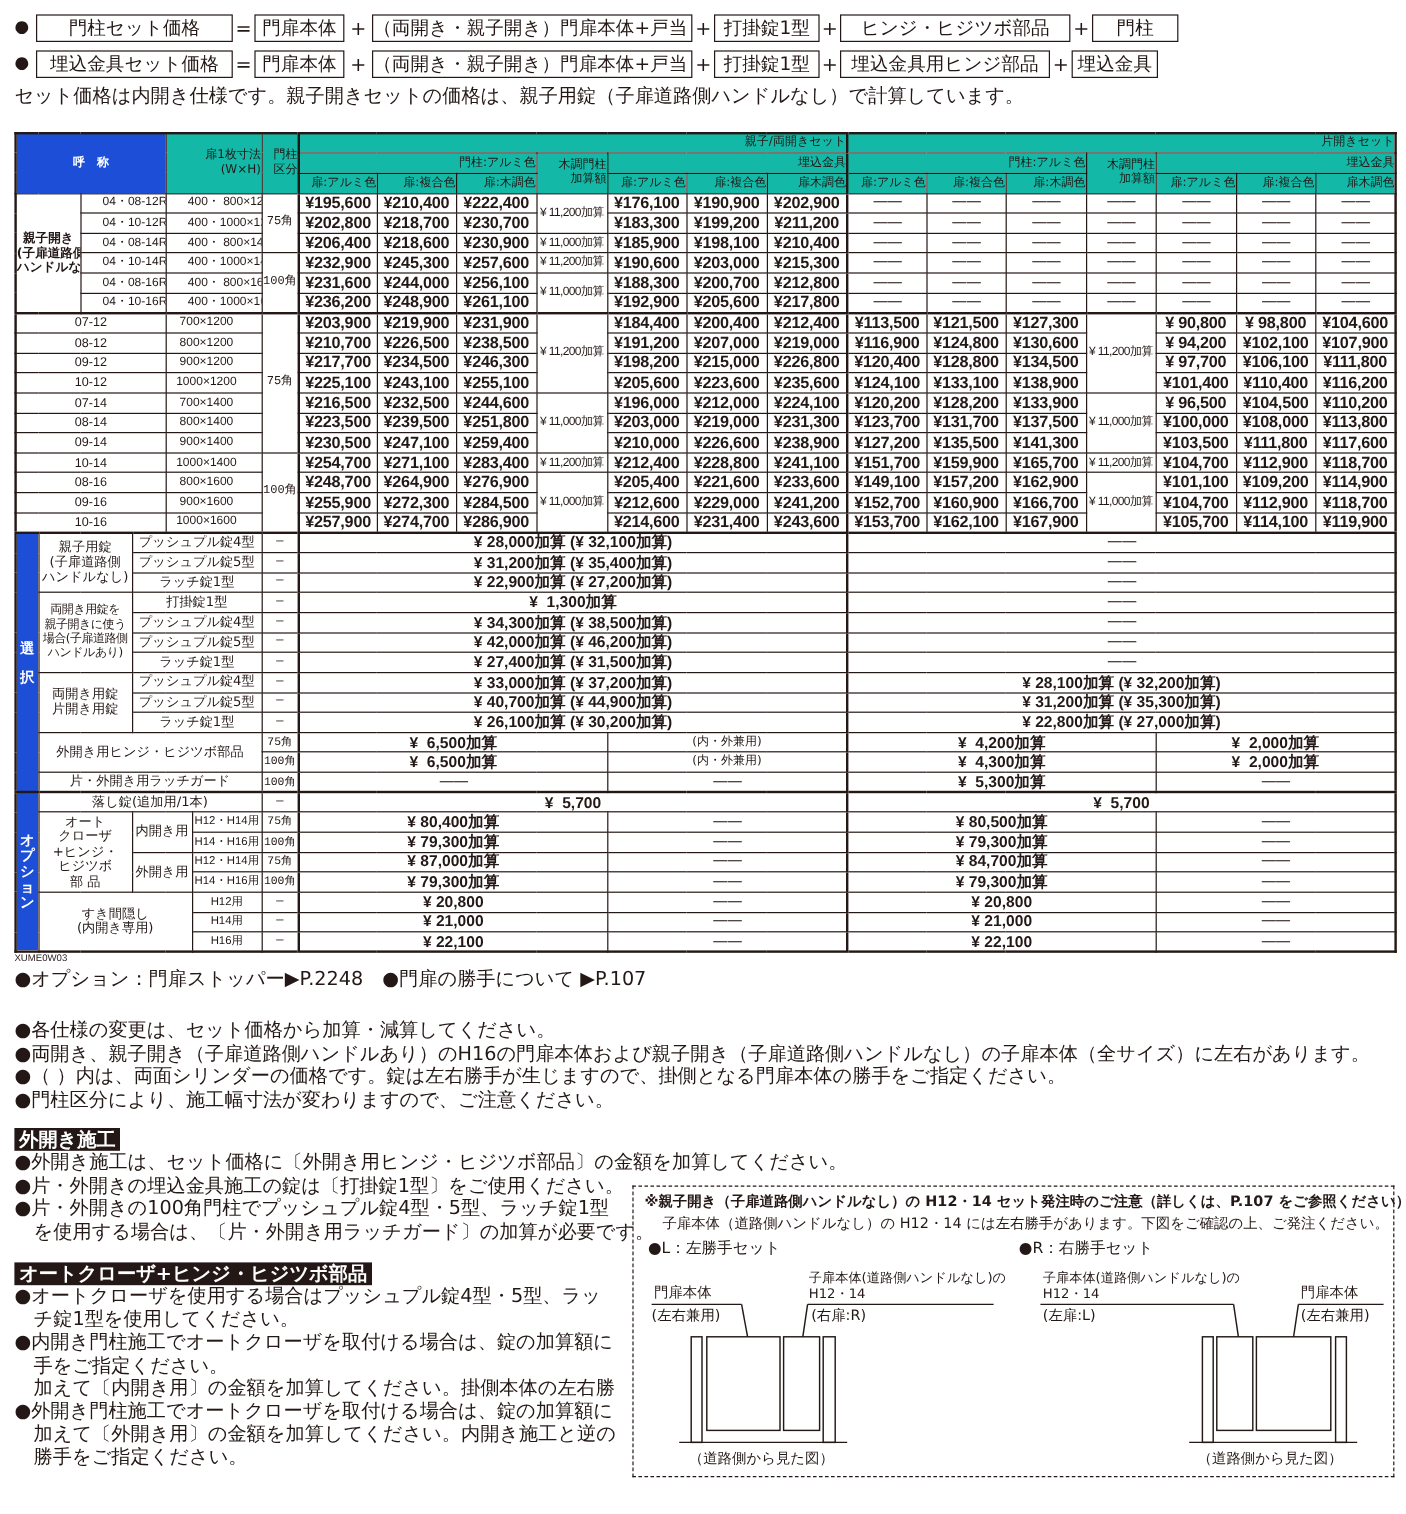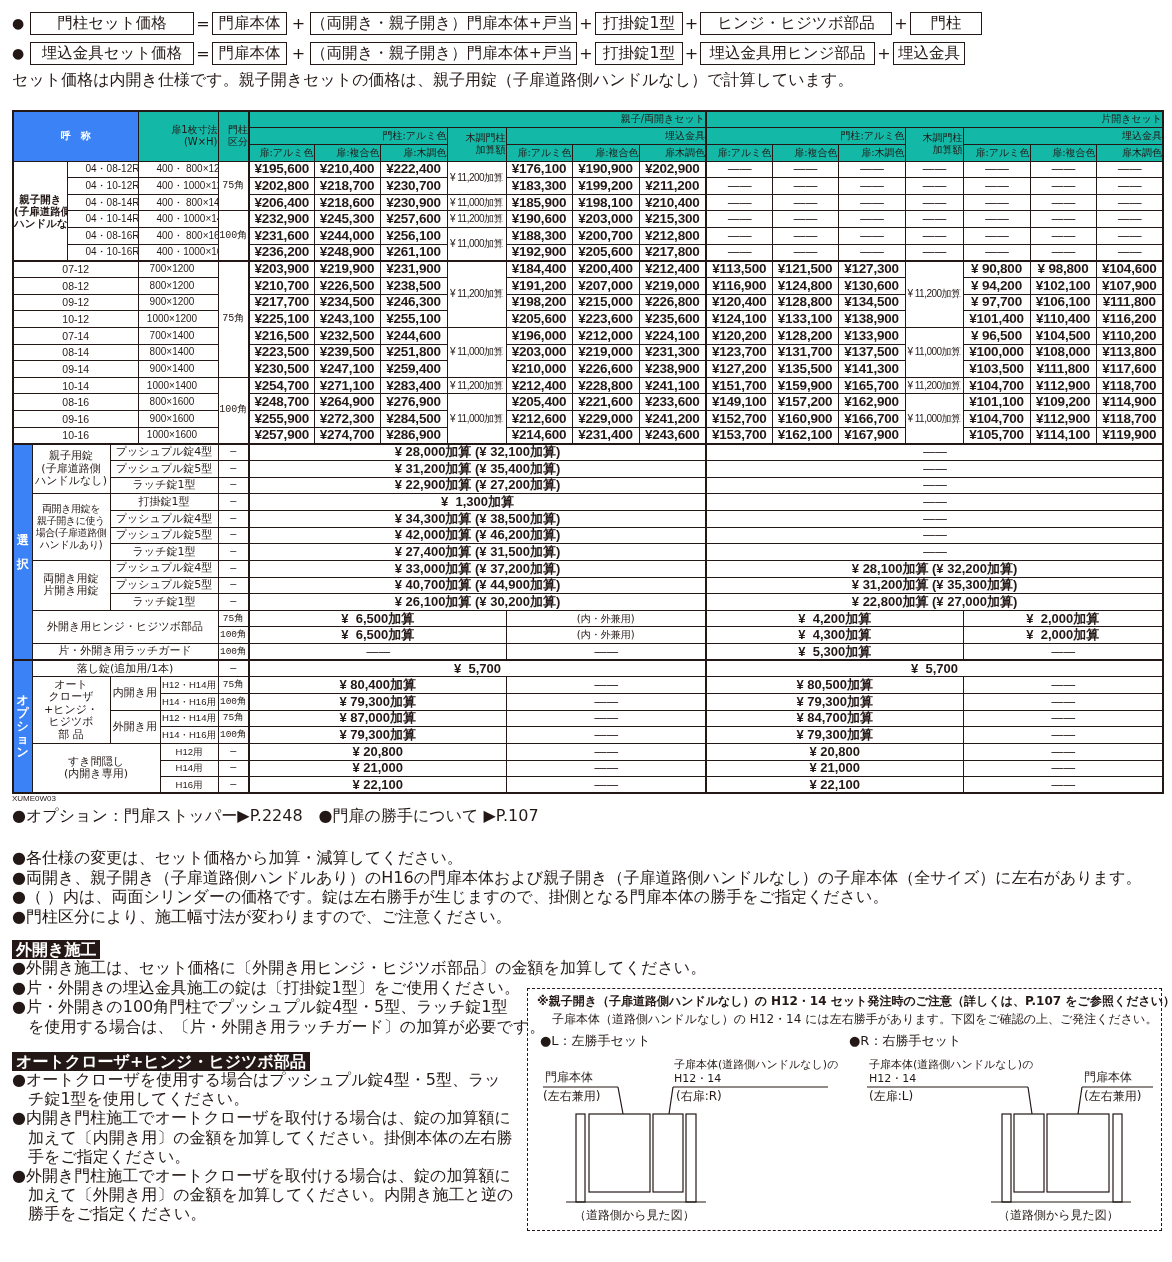--- a/index.html
+++ b/index.html
@@ -12,21 +12,21 @@
 .txt{position:absolute;left:12px;white-space:nowrap;font-size:16px;}
 .txtline{display:block;white-space:pre;font-size:16px;}
 
 table.price{position:absolute;left:12px;top:110px;width:1150px;border-collapse:collapse;table-layout:fixed;border:2px solid #231815;}
 table.price td{border:1px solid #231815;padding:0;text-align:center;vertical-align:middle;overflow:hidden;white-space:pre;font-size:10px;line-height:12px;}
 table.price tr.h1{height:16px;}
 table.price tr.h2{height:17px;}
 table.price tr.h3{height:17px;}
 table.price tr.r{height:16.65px;}
 table.price td.h{background:#14b8a6;text-align:right;}
-table.price td.blk{background:#3b82f6;color:#fff;font-weight:bold;}
+table.price td.blk{background:#1d4ed8;color:#fff;font-weight:bold;}
 table.price td.bL{border-left:2px solid #231815;}
 table.price td.bR{border-right:2px solid #231815;}
 table.price tr.tt > td{border-top:2px solid #231815;}
 table.price td.p{font-family:"Liberation Sans",sans-serif;font-weight:700;font-size:13.5px;line-height:14px;letter-spacing:-0.2px;}
 table.price td.w{font-family:"Liberation Sans",sans-serif;font-size:10px;letter-spacing:-0.5px;}
 table.price td.d{font-size:13px;letter-spacing:-1px;line-height:12px;}
 table.price td.code{font-family:"Liberation Sans",sans-serif;font-size:10px;}
 table.price td.code.c{font-size:10.5px;}
 table.price td.sz{font-family:"Liberation Sans",sans-serif;font-size:10px;}
 table.price td.l{text-align:left;padding-left:18px;}
@@ -646,22 +646,22 @@
   <span class="txtline">●片・外開きの埋込金具施工の錠は〔打掛錠1型〕をご使用ください。</span>
   <span class="txtline">●片・外開きの100角門柱でプッシュプル錠4型・5型、ラッチ錠1型</span>
   <span class="txtline">　を使用する場合は、〔片・外開き用ラッチガード〕の加算が必要です。</span>
 </div>
 
 <div class="sect-title" style="top:1052px">オートクローザ+ヒンジ・ヒジツボ部品</div>
 <div class="txt" style="top:1070px;line-height:19.2px">
   <span class="txtline">●オートクローザを使用する場合はプッシュプル錠4型・5型、ラッ</span>
   <span class="txtline">　チ錠1型を使用してください。</span>
   <span class="txtline">●内開き門柱施工でオートクローザを取付ける場合は、錠の加算額に</span>
+  <span class="txtline">　手をご指定ください。</span>
   <span class="txtline">　加えて〔内開き用〕の金額を加算してください。掛側本体の左右勝</span>
-  <span class="txtline">　手をご指定ください。</span>
   <span class="txtline">●外開き門柱施工でオートクローザを取付ける場合は、錠の加算額に</span>
   <span class="txtline">　加えて〔外開き用〕の金額を加算してください。内開き施工と逆の</span>
   <span class="txtline">　勝手をご指定ください。</span>
 </div>
 
 <div class="dashbox">
   <svg width="635" height="243">
     <g fill="none" stroke="#231815" stroke-width="1.2">
 
       <rect x="48" y="125" width="9" height="88"></rect>

